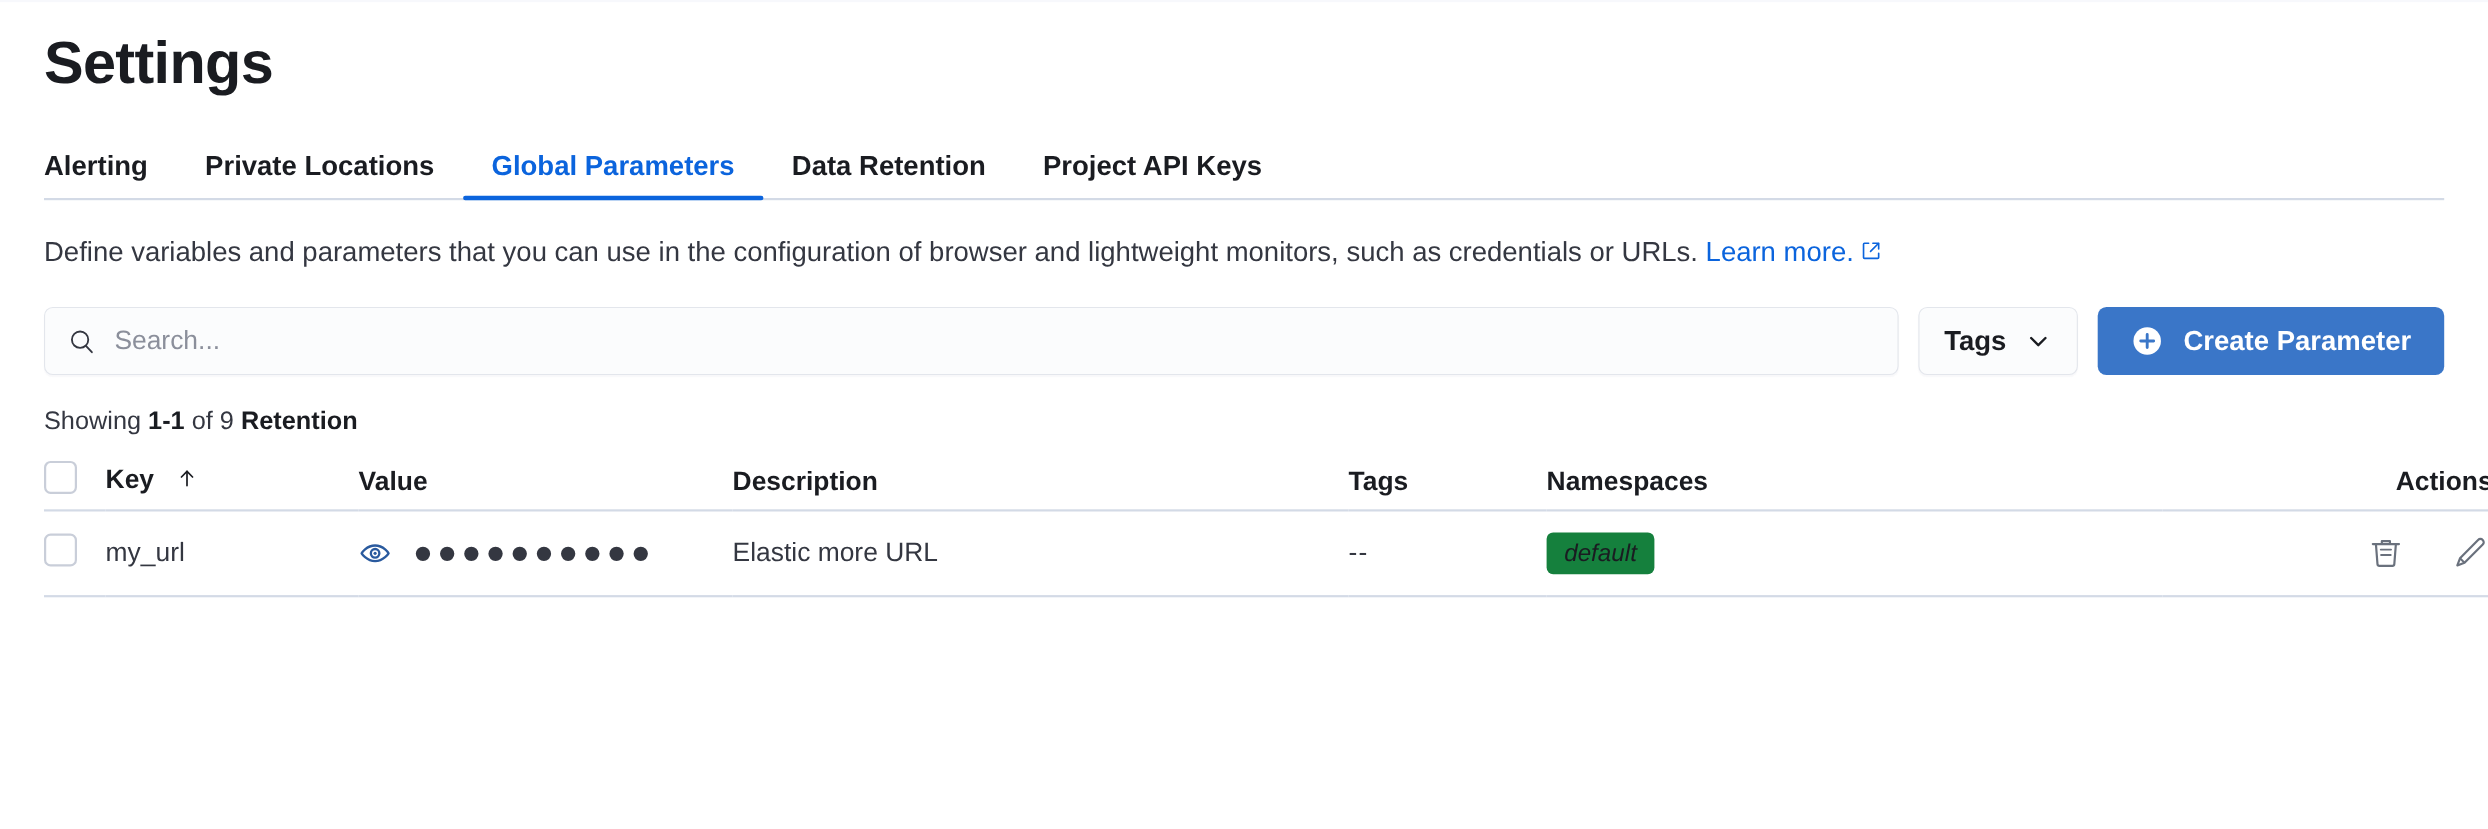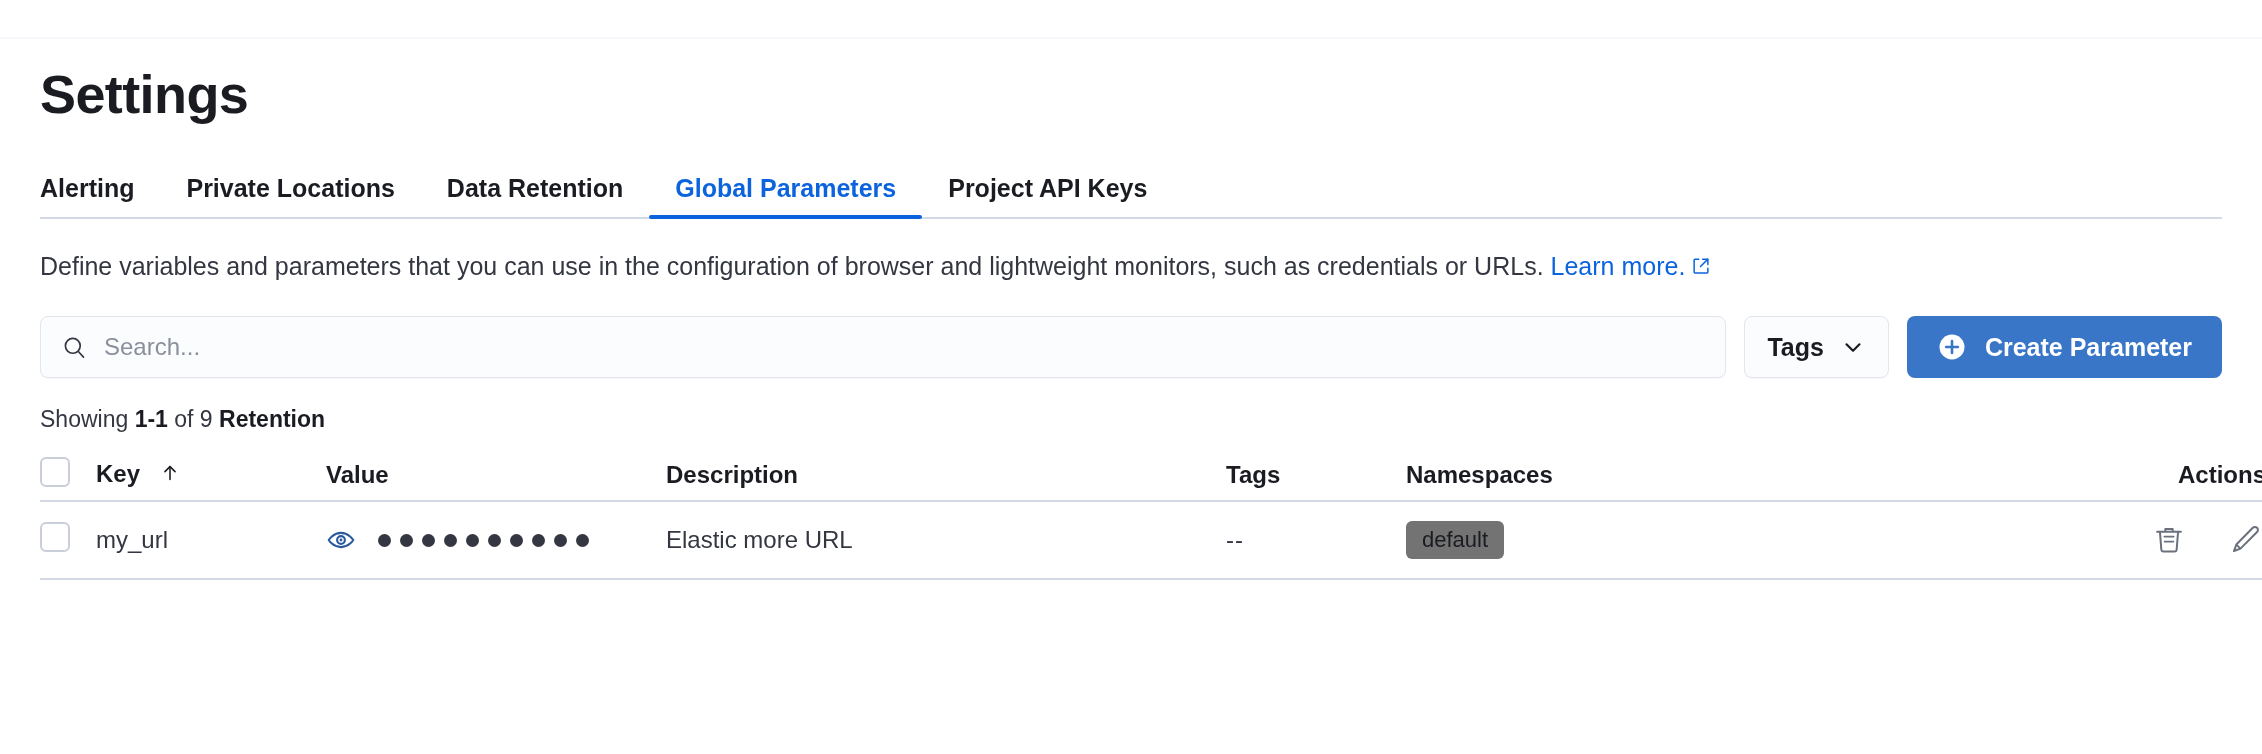--- a/index.html
+++ b/index.html
@@ -17,21 +17,20 @@
     -webkit-font-smoothing: antialiased;
     overflow: hidden;
     position: relative;
   }
 
   .page {
     width: 2262px;
     height: 648px;
     padding: 0 40px;
     position: relative;
-    margin-top: 37px;
   }
 
   
   .top-rule {
     position: absolute;
     top: 0; left: 0; right: 0;
     height: 2px;
     background: #f7f8fc;
   }
 
@@ -220,26 +219,27 @@
   .dots { display: flex; gap: 9px; align-items: center; }
   .dot {
     width: 13px; height: 13px;
     border-radius: 50%;
     background: #343741;
     display: block;
   }
 
   .badge {
     display: inline-block;
-    background: #737373;
+    background: #15803d;
     color: #1a1c21;
     border-radius: 6px;
     font-size: 22px;
     padding: 8px 16px;
     line-height: 1;
+    font-style: italic;
   }
 
   .actions-cell {
     display: flex;
     justify-content: flex-end;
     align-items: center;
     gap: 42px;
     padding-right: 4px;
   }
   .icon-btn { cursor: pointer; display: flex; line-height: 0; }
@@ -249,22 +249,22 @@
 <body>
 
 <div class="page">
   <div class="top-rule"></div>
 
   <h1 class="page-title">Settings</h1>
 
   <div class="tabs">
     <div class="tab">Alerting</div>
     <div class="tab">Private Locations</div>
+    <div class="tab active">Global Parameters</div>
     <div class="tab">Data Retention</div>
-    <div class="tab active">Global Parameters</div>
     <div class="tab">Project API Keys</div>
   </div>
 
   <div class="description">
     <span>Define variables and parameters that you can use in the configuration of browser and lightweight monitors, such as credentials or URLs. </span><a class="link" href="#">Learn more.</a><span class="ext-icon">
       <svg width="20" height="20" viewBox="0 0 16 16" fill="none" xmlns="http://www.w3.org/2000/svg">
         <path d="M6.2 2.5H3.2a.7.7 0 0 0-.7.7v9.6a.7.7 0 0 0 .7.7h9.6a.7.7 0 0 0 .7-.7v-3" stroke="#0b64dd" stroke-width="1.2" stroke-linecap="round" stroke-linejoin="round"></path>
         <path d="M9.3 2.5h4.2v4.2" stroke="#0b64dd" stroke-width="1.2" stroke-linecap="round" stroke-linejoin="round"></path>
         <path d="M13.3 2.7 7.6 8.4" stroke="#0b64dd" stroke-width="1.2" stroke-linecap="round"></path>
       </svg>

